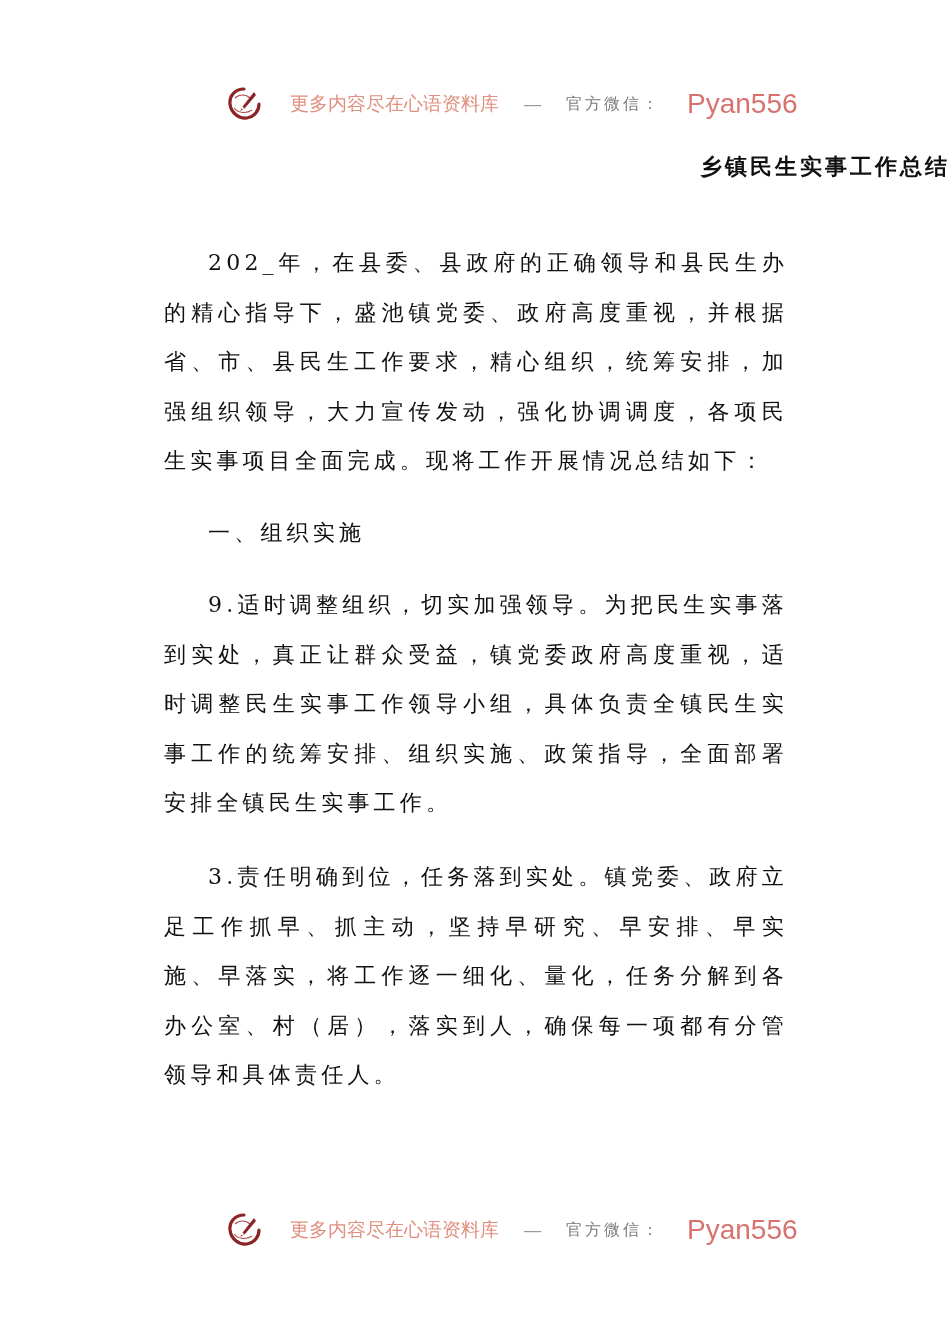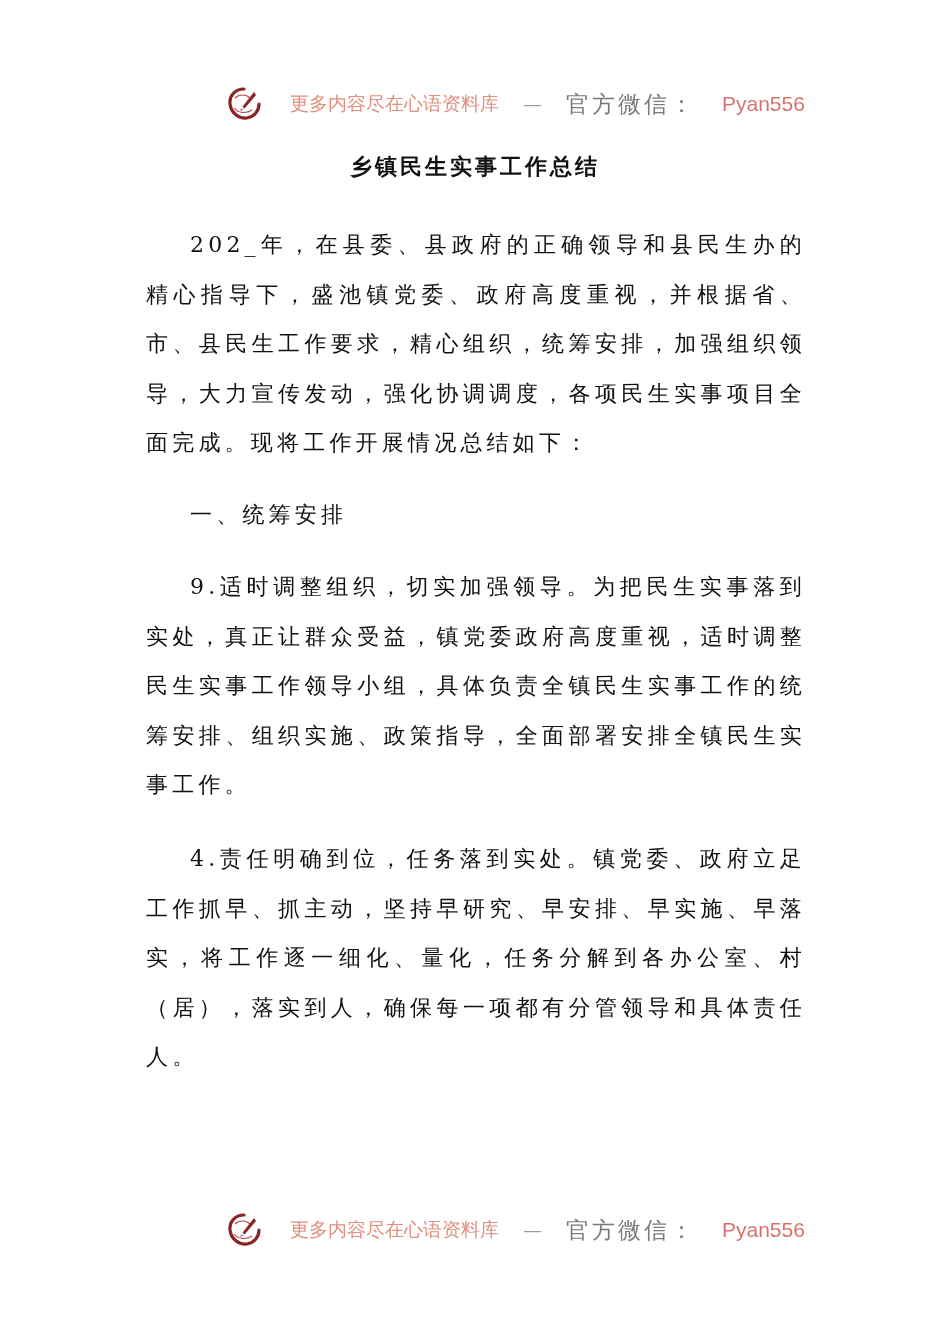--- a/index.html
+++ b/index.html
@@ -39,55 +39,55 @@
       font-size: 19px;
       color: #e0907f;
       letter-spacing: 0px;
     }
     .wm-dash {
       font-size: 19px;
       color: #9a9a9a;
     }
     .wm-wechat {
       font-family: "DejaVu Serif", "Liberation Serif", serif;
-      font-size: 23px;
+      font-size: 16px;
       color: #7a7a7a;
       letter-spacing: 3px;
     }
     .wm-id {
       font-family: "Liberation Sans", "DejaVu Sans", sans-serif;
-      font-size: 21px;
+      font-size: 28px;
       color: #d8726f;
       margin-left: 2px;
     }
     .doc-title {
       position: absolute;
       top: 152px;
       left: 0;
       width: 950px;
-      text-align: center;
+      text-align: right;
       font-family: "DejaVu Sans", "Liberation Sans", sans-serif;
       font-weight: bold;
       font-size: 22px;
       letter-spacing: 3px;
       color: #111111;
     }
     .body-text {
       position: absolute;
       left: 146px;
       width: 660px;
       font-size: 22px;
       line-height: 49.5px;
       letter-spacing: 4.2px;
       text-align: justify;
       text-align-last: left;
       color: #111111;
     }
     .para {
-      margin: 0;
+      margin: 18px;
       text-indent: 2em;
     }
     .p1 { top: 220px; }
     .p2 { top: 490px; }
     .p3 { top: 562px; }
     .p4 { top: 834px; }
   </style>
 </head>
 <body>
 
@@ -107,29 +107,29 @@
   <span class="wm-id">Pyan556</span>
 </div>
 
 <div class="doc-title">乡镇民生实事工作总结</div>
 
 <div class="body-text p1">
   <p class="para">202_年，在县委、县政府的正确领导和县民生办的精心指导下，盛池镇党委、政府高度重视，并根据省、市、县民生工作要求，精心组织，统筹安排，加强组织领导，大力宣传发动，强化协调调度，各项民生实事项目全面完成。现将工作开展情况总结如下：</p>
 </div>
 
 <div class="body-text p2">
-  <p class="para">一、统筹安排</p>
+  <p class="para">一、组织实施</p>
 </div>
 
 <div class="body-text p3">
   <p class="para">9.适时调整组织，切实加强领导。为把民生实事落到实处，真正让群众受益，镇党委政府高度重视，适时调整民生实事工作领导小组，具体负责全镇民生实事工作的统筹安排、组织实施、政策指导，全面部署安排全镇民生实事工作。</p>
 </div>
 
 <div class="body-text p4">
-  <p class="para">4.责任明确到位，任务落到实处。镇党委、政府立足工作抓早、抓主动，坚持早研究、早安排、早实施、早落实，将工作逐一细化、量化，任务分解到各办公室、村（居），落实到人，确保每一项都有分管领导和具体责任人。</p>
+  <p class="para">3.责任明确到位，任务落到实处。镇党委、政府立足工作抓早、抓主动，坚持早研究、早安排、早实施、早落实，将工作逐一细化、量化，任务分解到各办公室、村（居），落实到人，确保每一项都有分管领导和具体责任人。</p>
 </div>
 
 <div class="watermark bottom">
   <span class="wm-logo">
     <svg width="36" height="36" viewBox="0 0 36 36">
       <path d="M18 3 C9 3 3 10 4 18 C5 27 13 33 21 32 C28 31 33 25 33 18" fill="none" stroke="#8b2525" stroke-width="3.2" stroke-linecap="round"></path>
       <path d="M9 12 C13 8 20 8 24 12" fill="none" stroke="#b55050" stroke-width="1.2"></path>
       <path d="M8 22 C12 27 20 28 26 24" fill="none" stroke="#b55050" stroke-width="1.2"></path>
       <path d="M28 6 L17 20 L14 25 L19 22 L30 9 Z" fill="#8b2525"></path>
       <circle cx="16.5" cy="22" r="1.2" fill="#ffffff"></circle>

